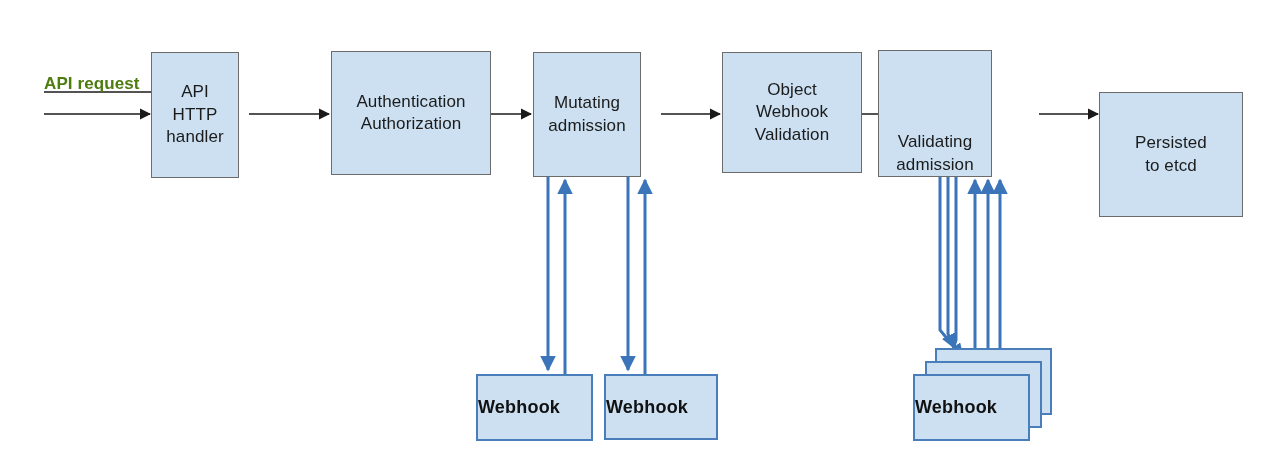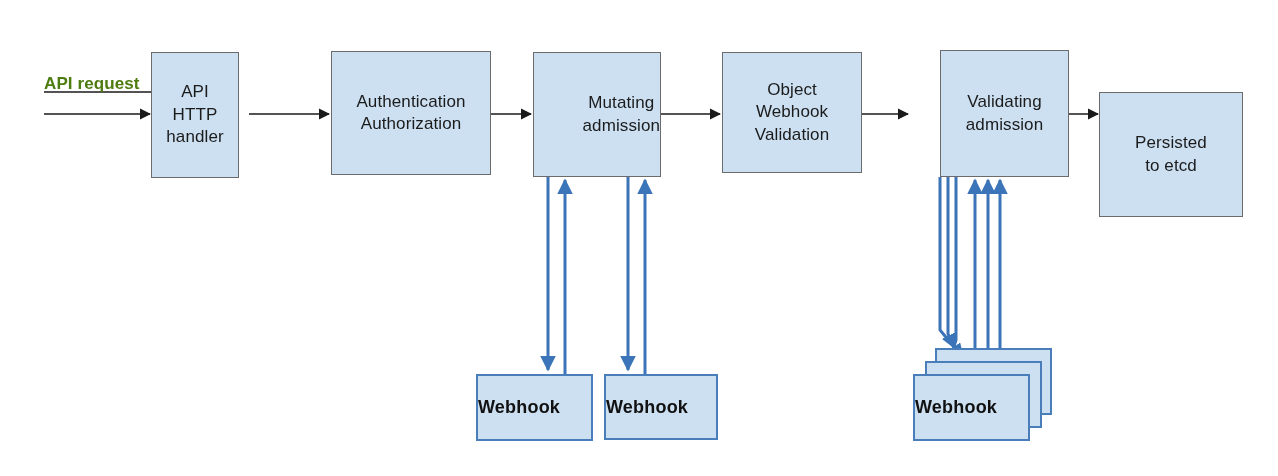--- a/index.html
+++ b/index.html
@@ -137,36 +137,36 @@
     </div>
   </div>
 
   <div class="pbox" style="left:331px;top:51px;width:160px;height:124px;">
     <div>
       <span>Authentication</span>
       <span>Authorization</span>
     </div>
   </div>
 
-  <div class="pbox" style="left:533px;top:52px;width:128px;height:125px;justify-content:flex-end;">
+  <div class="pbox" style="left:533px;top:52px;width:108px;height:125px;">
     <div>
       <span>Mutating</span>
       <span>admission</span>
     </div>
   </div>
 
   <div class="pbox" style="left:722px;top:52px;width:140px;height:121px;">
     <div>
       <span>Object</span>
       <span>Webhook</span>
       <span>Validation</span>
     </div>
   </div>
 
-  <div class="pbox" style="left:940px;top:50px;width:129px;height:127px;">
+  <div class="pbox" style="left:878px;top:50px;width:114px;height:127px;align-items:flex-end;">
     <div>
       <span>Validating</span>
       <span>admission</span>
     </div>
   </div>
 
   <div class="pbox" style="left:1099px;top:52px;width:144px;height:125px;margin-top:40px;">
     <div>
       <span>Persisted</span>
       <span>to etcd</span>

